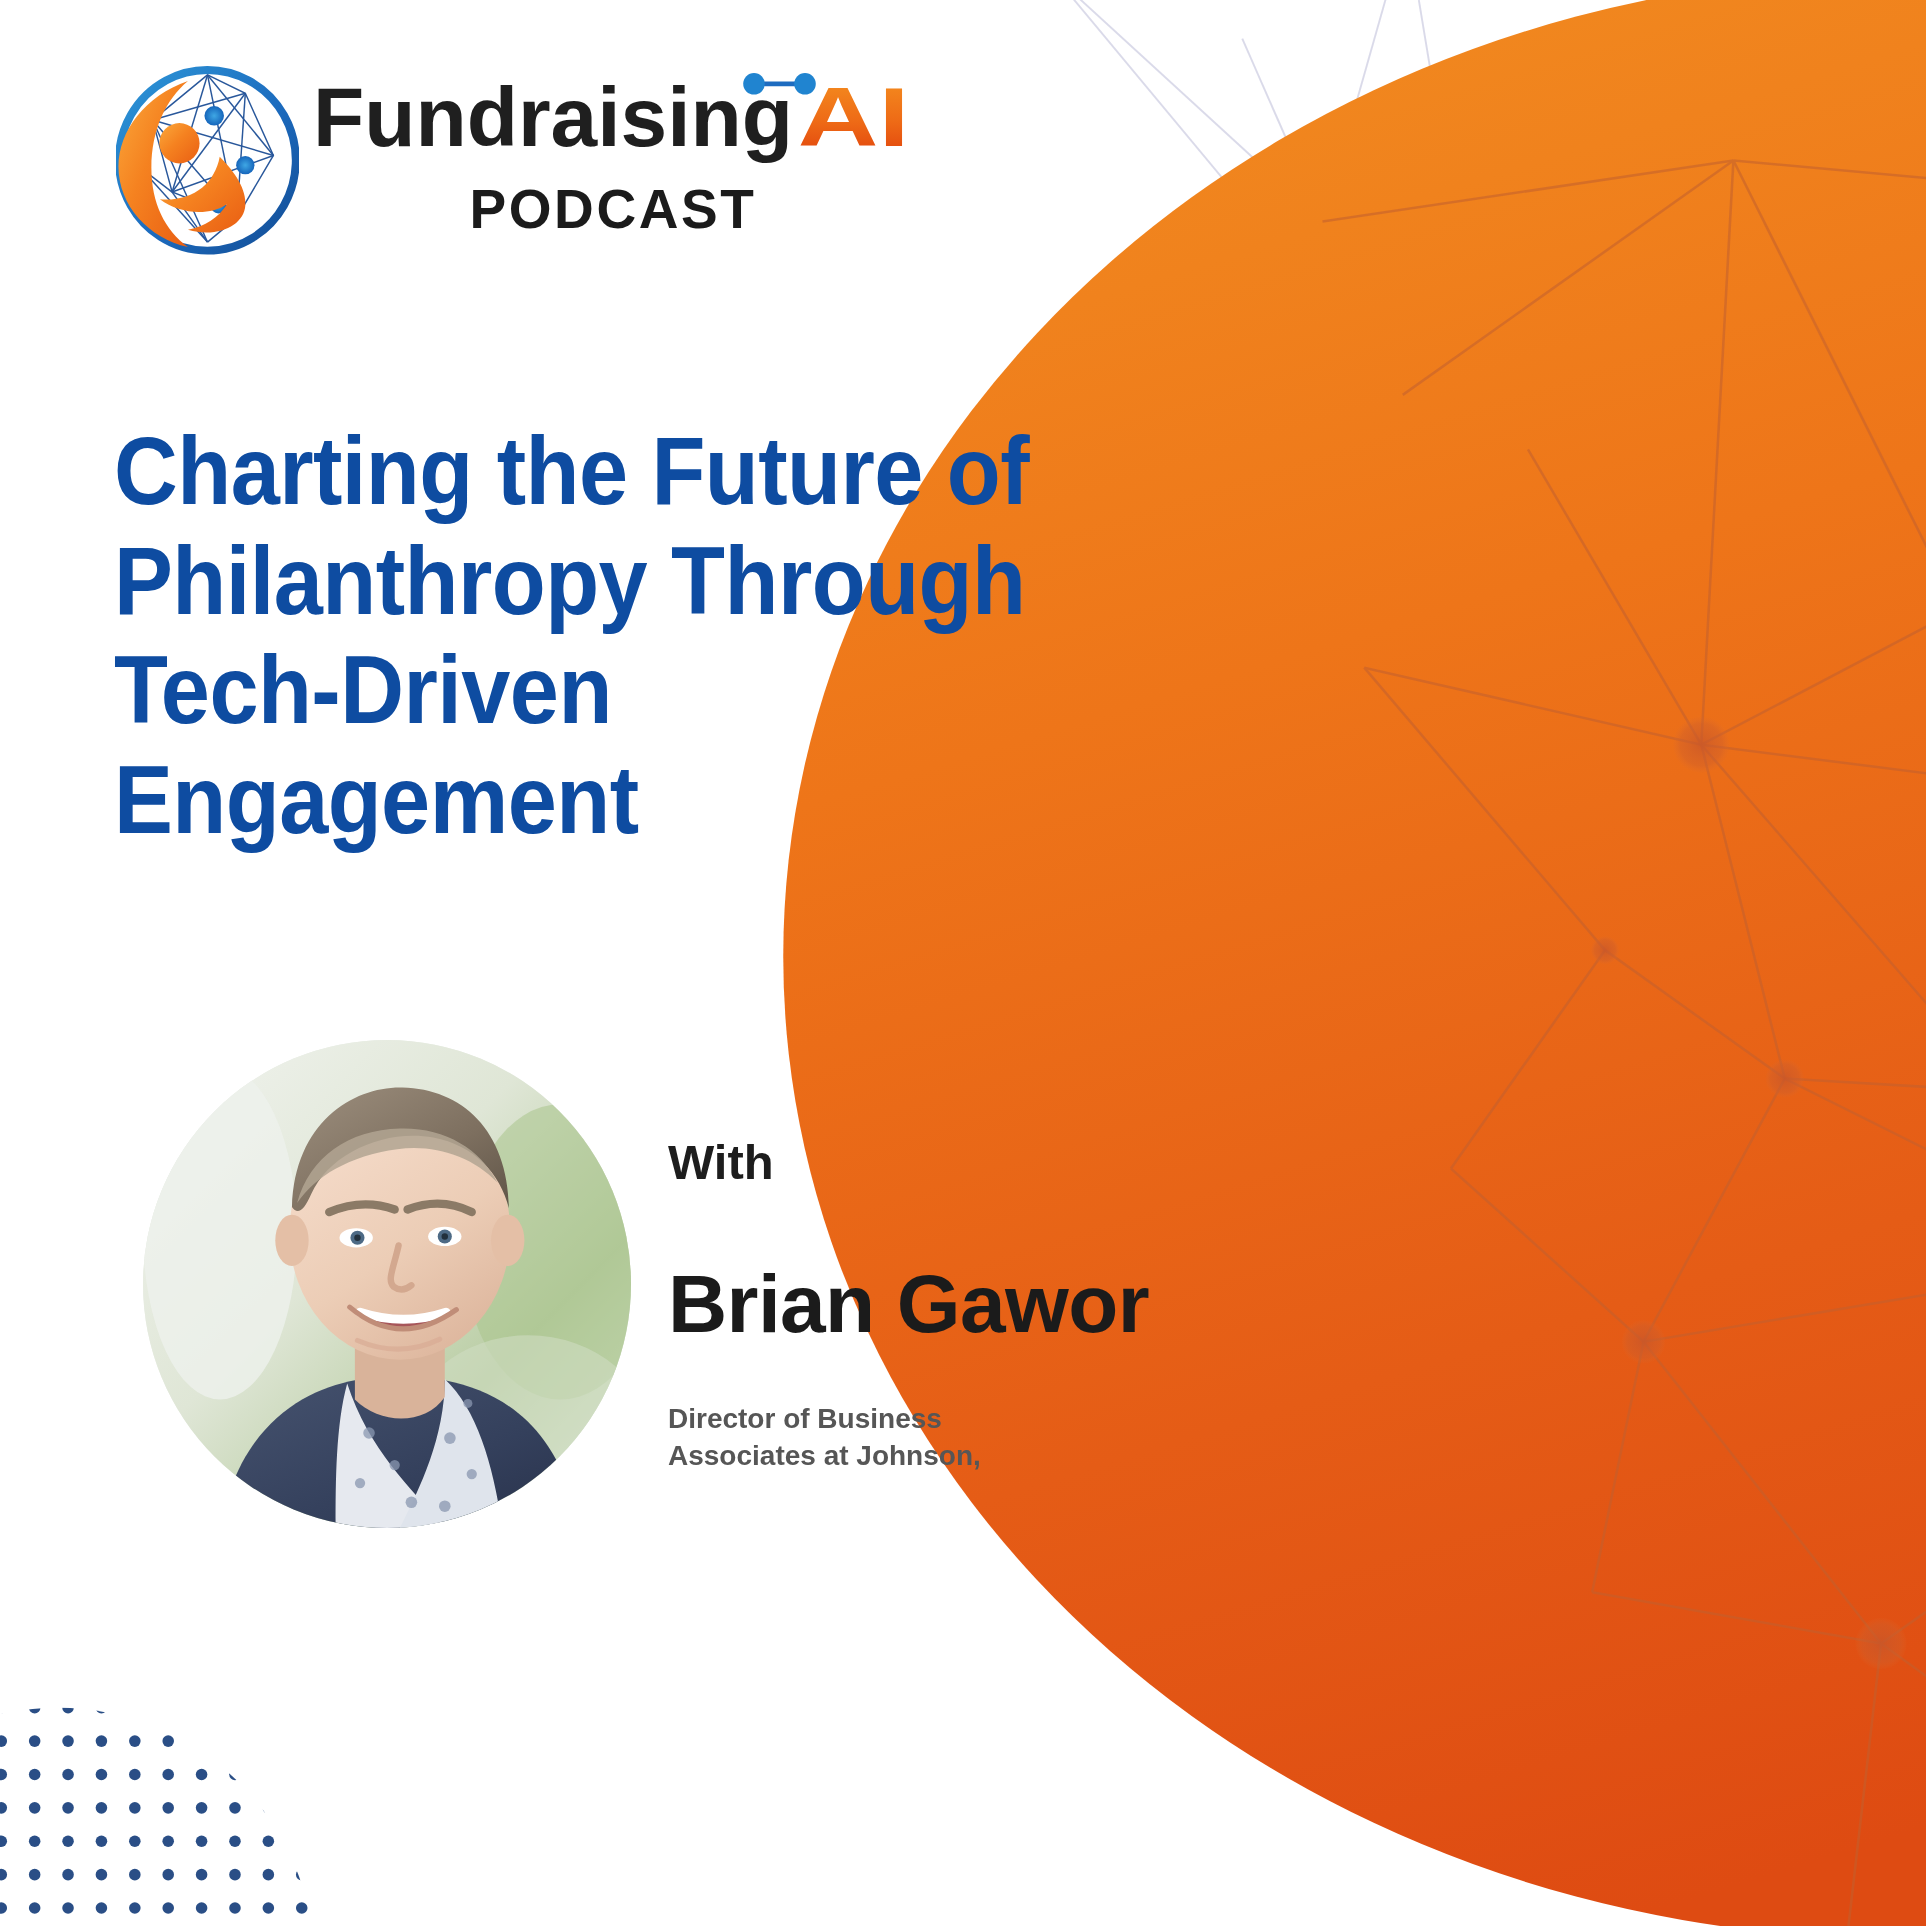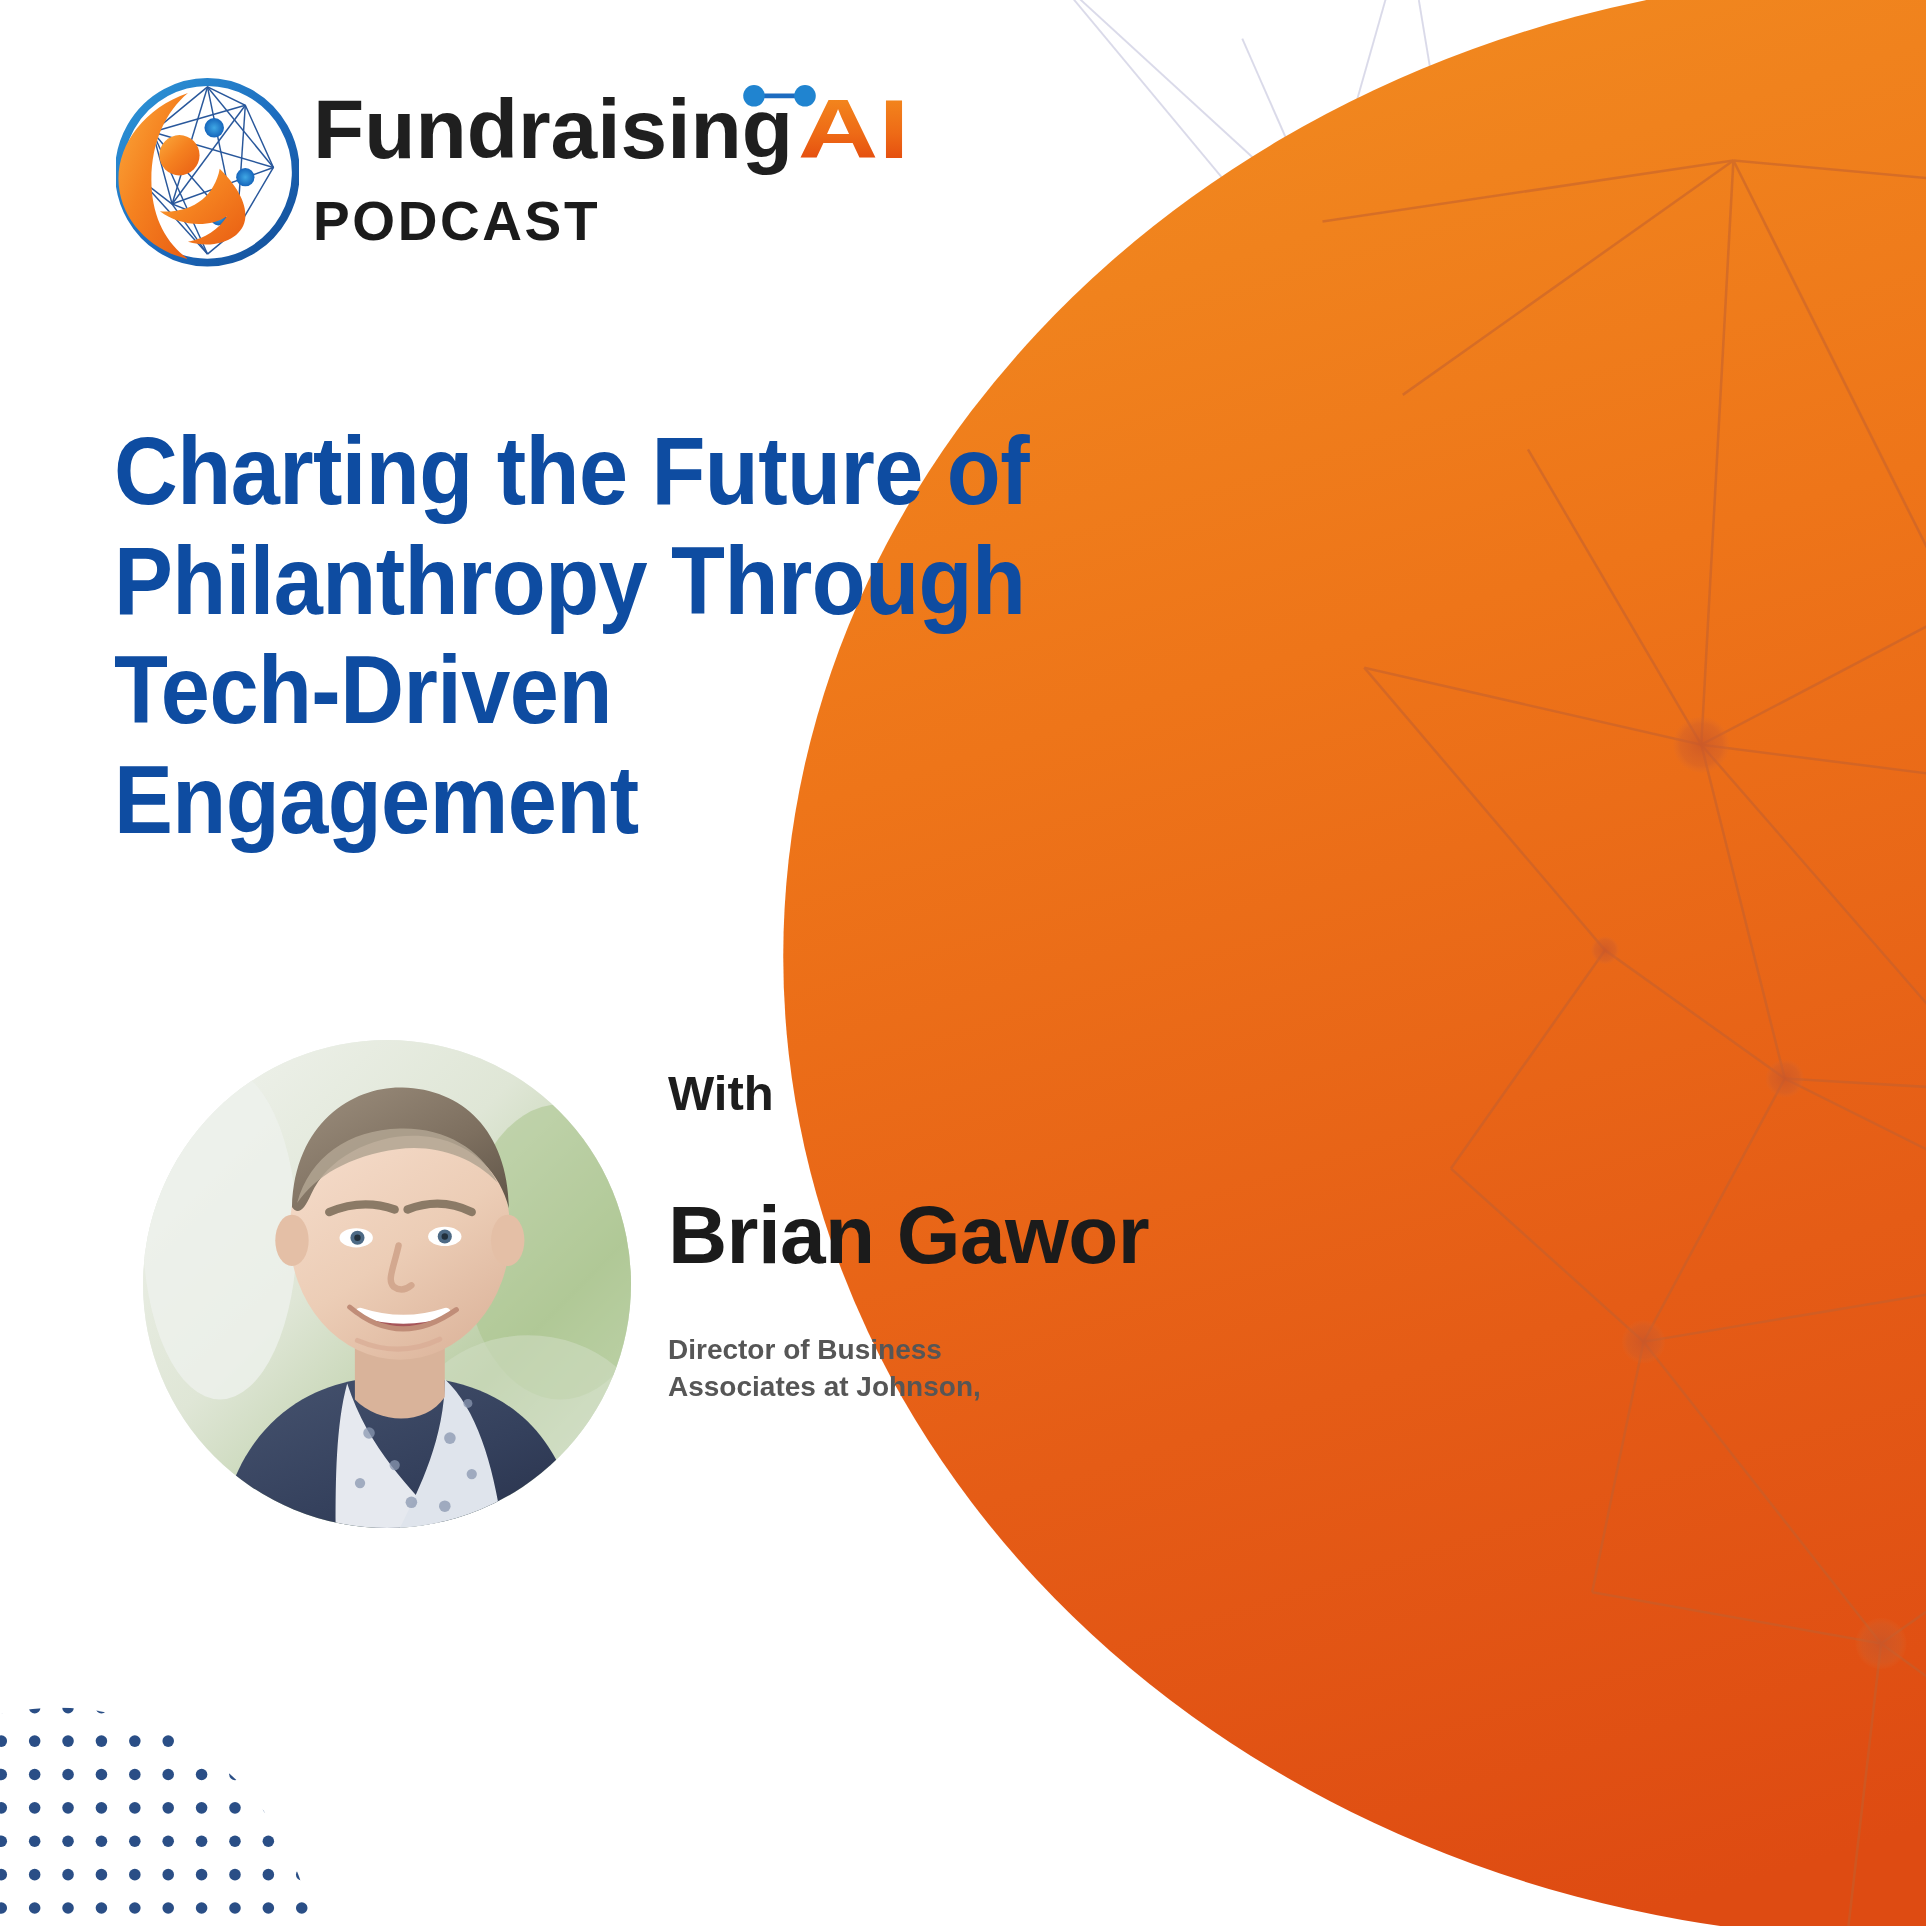--- a/index.html
+++ b/index.html
@@ -25,23 +25,24 @@
     inset: 0;
     width: 1926px;
     height: 1926px;
     pointer-events: none;
   }
 
   
   .logo-block {
     position: absolute;
     left: 116px;
-    top: 74px;
+    top: 62px;
     display: flex;
     align-items: flex-start;
+    text-align: center;
   }
   .logo-mark {
     width: 183px;
     height: 193px;
     flex: 0 0 auto;
   }
   .logo-text-wrap {
     margin-left: 14px;
     padding-top: 5.1px;
   }
@@ -86,21 +87,21 @@
     height: 488px;
     border-radius: 50%;
     overflow: hidden;
     background: #e9eee8;
   }
   .guest-photo svg { display: block; width: 488px; height: 488px; }
 
   .guest-info {
     position: absolute;
     left: 668px;
-    top: 1069px;
+    top: 1138px;
     width: 809px;
   }
   .guest-with {
     font-size: 49px;
     font-weight: 700;
     color: #1d1d1d;
     line-height: 1;
     font-family: "Liberation Sans Narrow", "Liberation Sans", sans-serif;
     letter-spacing: 0px;
   }

